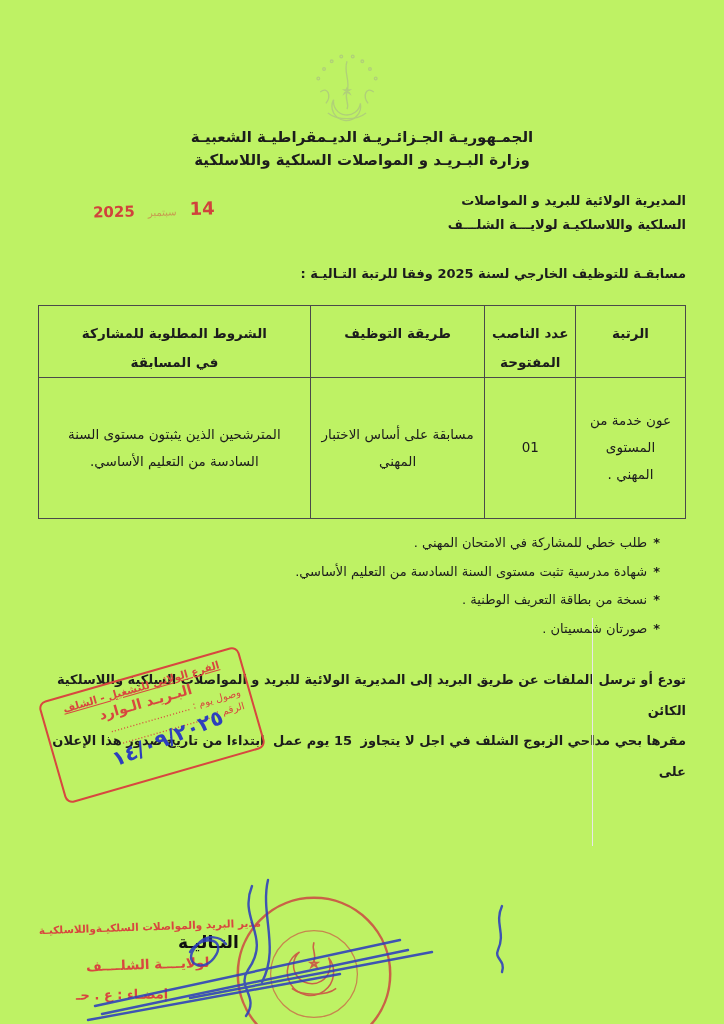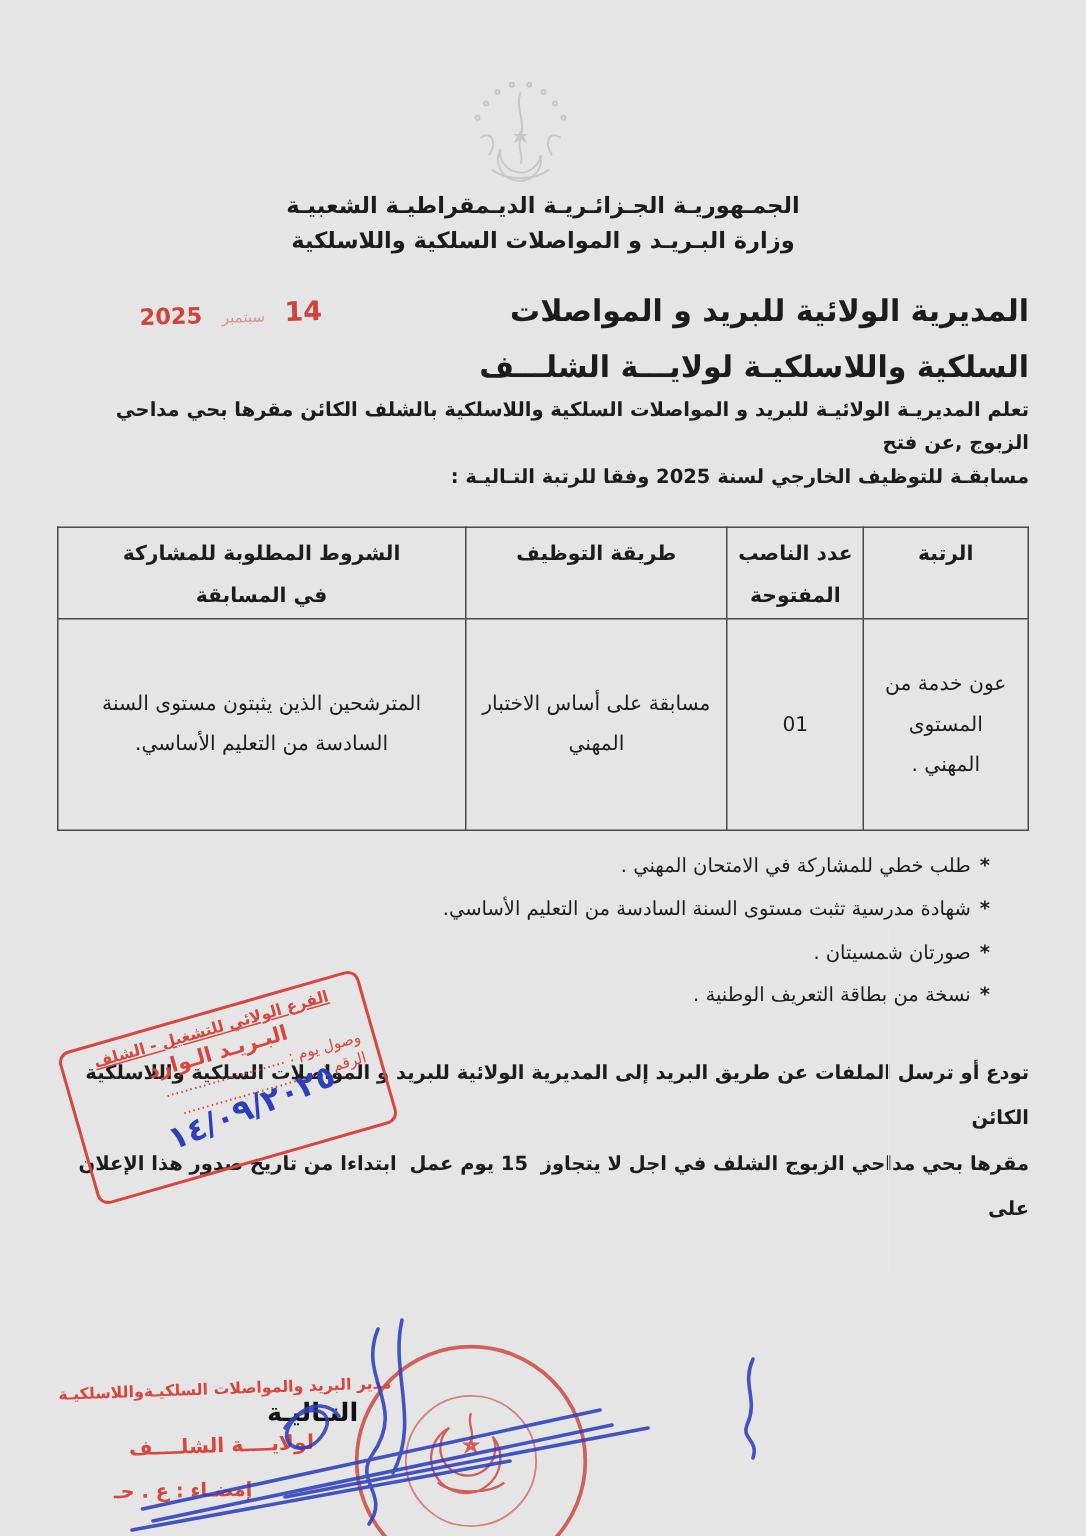--- a/index.html
+++ b/index.html
@@ -1,45 +1,45 @@
 <!DOCTYPE html>
 <html lang="ar" dir="rtl"><head>
 <meta charset="utf-8">
 <style>
   html,body{margin:0;padding:0;background:#ffffff;}
   .page{
     position:relative;width:724px;height:1024px;overflow:hidden;
-    background:#e5e5e5;color:#1c1c1c;direction:rtl;
+    background:#bef264;color:#1c1c1c;direction:rtl;
     font-family:"DejaVu Sans",sans-serif;margin:0 auto;
   }
   .content{padding:0 38px;}
   .spacer-top{height:126px;}
   
   .emblem-top{position:absolute;left:299px;top:46px;width:96px;height:88px;opacity:.38;}
   
   .header-center{text-align:center;font-weight:bold;font-size:15px;line-height:1.55;}
   
   .dir-row{position:relative;margin-top:16px;height:60px;}
-  .directorate{position:absolute;right:0;top:0;text-align:right;font-weight:bold;font-size:20px;line-height:1.85;}
+  .directorate{position:absolute;right:0;top:0;text-align:right;font-weight:bold;font-size:13px;line-height:1.85;}
   .date-stamp{
     position:absolute;left:55px;top:10px;color:#d0433c;direction:rtl;
     transform:rotate(-1.5deg);white-space:nowrap;letter-spacing:1px;
   }
   .date-stamp .d{font-size:18px;font-weight:bold;letter-spacing:6px;}
   .date-stamp .m{font-size:10px;opacity:.5;margin:0 8px;}
   .date-stamp .y{font-size:15px;font-weight:bold;}
   
   .title{margin-top:38px;text-align:center;font-size:20px;font-weight:bold;letter-spacing:.5px;}
   
   .intro{margin-top:14px;font-size:13px;font-weight:bold;line-height:1.75;text-align:right;}
   .intro span{display:block;}
   
   table.jobs{border-collapse:collapse;width:648px;margin:20px auto 0;table-layout:fixed;}
   table.jobs th,table.jobs td{border:1.3px solid #4a4a4a;}
-  table.jobs th{height:44px;vertical-align:top;padding-top:3px;font-weight:bold;font-size:13.5px;line-height:2.1;}
+  table.jobs th{height:44px;vertical-align:top;padding-top:13px;font-weight:bold;font-size:13.5px;line-height:2.1;}
   table.jobs td{height:132px;vertical-align:middle;text-align:center;font-size:13.5px;line-height:2;padding:4px 10px;font-weight:normal;}
   td.count{font-weight:bold;font-size:15px;}
   
   .file-heading{margin-top:30px;font-size:14px;}
   .file-heading .lbl{font-weight:bold;text-decoration:underline;}
   .file-heading .rest{font-weight:bold;}
   ul.docs{list-style:none;margin:10px 0 0;padding:0 26px 0 0;font-size:13px;line-height:2.2;}
   ul.docs li .b{margin-left:6px;font-weight:bold;}
   
   .recv-stamp{
@@ -105,21 +105,20 @@
       </div>
       <div class="date-stamp">
         <span class="d">14</span>
         <span class="m">سبتمبر</span>
         <span class="y">2025</span>
       </div>
     </div>
 
 
     <p class="intro">
-      <span>تعلم المديريـة الولائيـة للبريد و المواصلات السلكية واللاسلكية بالشلف الكائن مقرها بحي مداحي الزبوج ,عن فتح</span>
       <span>مسابقـة للتوظيف الخارجي لسنة 2025 وفقا للرتبة التـاليـة :</span>
     </p>
 
     <table class="jobs">
       <colgroup>
           <col style="width:17%">
           <col style="width:14%">
           <col style="width:27%">
           <col style="width:42%">
         </colgroup>
@@ -148,22 +147,22 @@
         <td>مسابقة على أساس الاختبار المهني</td>
         <td>المترشحين الذين يثبتون مستوى السنة السادسة من التعليم الأساسي.</td>
       </tr>
     </tbody>
       </table>
 
 
     <ul class="docs">
       <li><span class="b">*</span><span>طلب خطي للمشاركة في الامتحان المهني .</span></li>
       <li><span class="b">*</span><span>شهادة مدرسية تثبت مستوى السنة السادسة من التعليم الأساسي.</span></li>
+      <li><span class="b">*</span><span>نسخة من بطاقة التعريف الوطنية .</span></li>
       <li><span class="b">*</span><span>صورتان شمسيتان .</span></li>
-      <li><span class="b">*</span><span>نسخة من بطاقة التعريف الوطنية .</span></li>
     </ul>
 
     <p class="closing">
       <span class="block">تودع أو ترسل الملفات عن طريق البريد إلى المديرية الولائية للبريد و المواصلات السلكية واللاسلكية الكائن</span>
       <span class="block">
         <span>مقرها بحي مداحي الزبوج الشلف في اجل لا يتجاوز</span>
         <span class="hl">15 يوم عمل</span>
         <span>ابتداءا من تاريخ صدور هذا الإعلان على</span>
       </span>
     </p>

